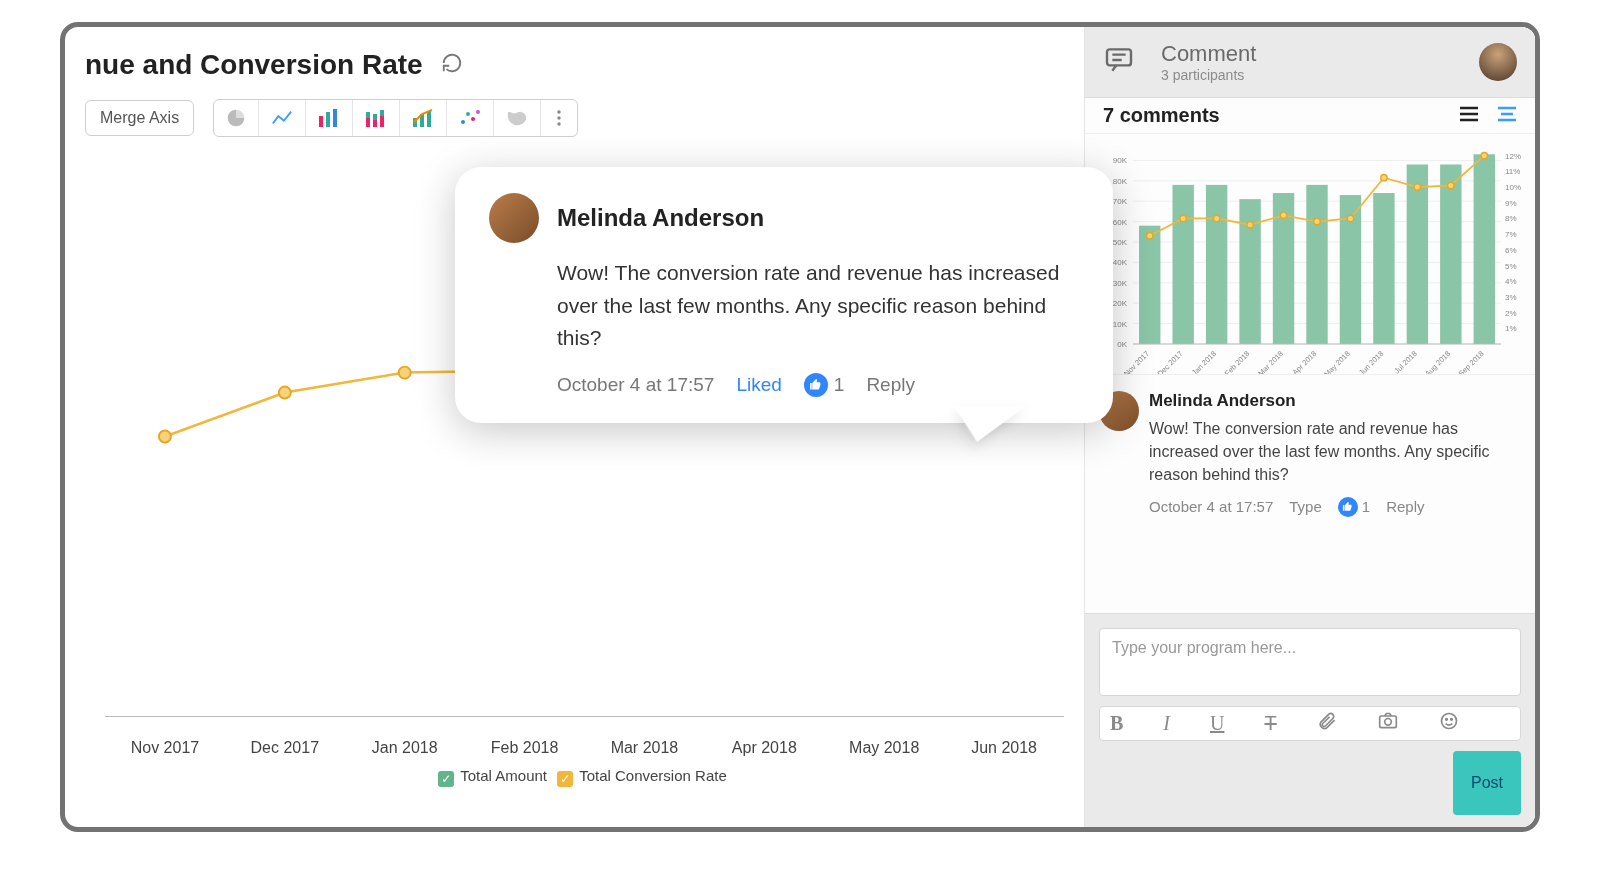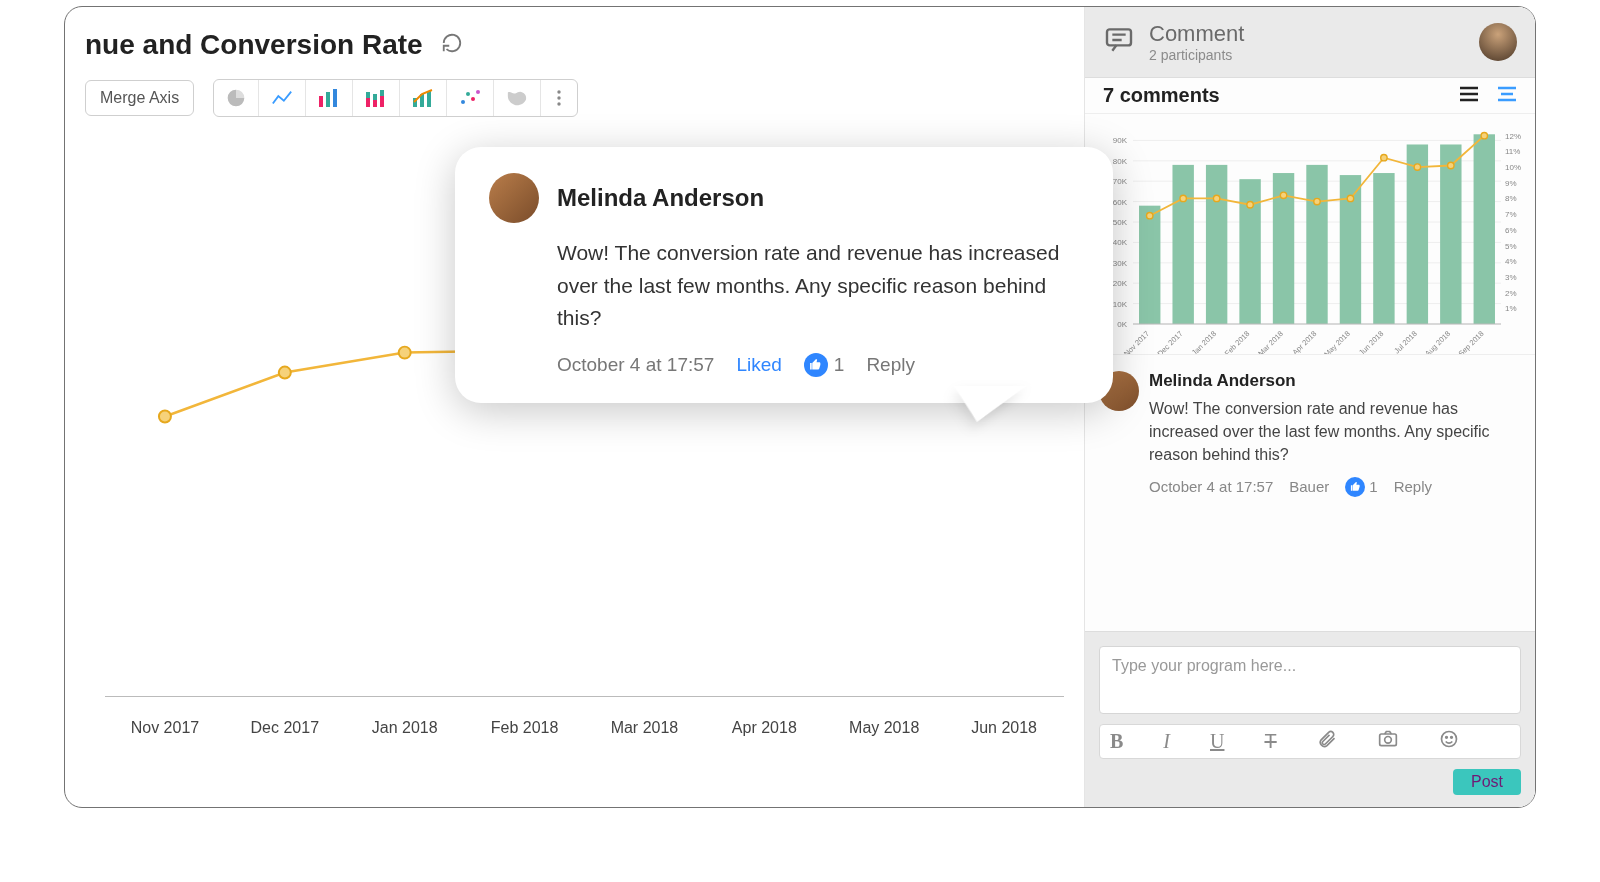--- a/index.html
+++ b/index.html
@@ -1,16 +1,16 @@
 <!DOCTYPE html>
 <html><head>
 <meta charset="utf-8">
 <style>
 html,body{margin:0;padding:0;font-family:-apple-system,Helvetica,Arial,sans-serif;color:#222;background:#fff;}
-.app{display:flex;width:1470px;height:800px;border:1px solid #737373;border-radius:18px;overflow:hidden;margin:6px auto;}
+.app{display:flex;width:1470px;height:800px;border:5px solid #737373;border-radius:18px;overflow:hidden;margin:22px auto;}
 .left{flex:1;position:relative;padding:22px 0 0 10px}
 .right{width:450px;background:#fdfdfd;border-left:1px solid #e5e5e5;display:flex;flex-direction:column;}
 .title-row{display:flex;align-items:center;gap:18px;padding-left:10px}
 .title{font-size:28px;font-weight:700;}
 .refresh svg{stroke:#777}
 .toolbar{display:flex;gap:19px;margin:18px 0 0 10px;align-items:center}
 .btn-merge{border:1px solid #cfcfcf;border-radius:6px;padding:8px 14px;font-size:16px;background:#fff;color:#555}
 .ctgroup{display:flex;border:1px solid #cfcfcf;border-radius:6px;overflow:hidden}
 .ct{padding:8px 12px;display:flex;align-items:center;justify-content:center}
 .ct+.ct{border-left:1px solid #e5e5e5}
@@ -29,21 +29,21 @@
 .tooltip:after{content:"";position:absolute;right:100px;bottom:-55px;border:36px solid transparent;border-top-color:#fff;transform:skewX(-20deg);filter:drop-shadow(0 6px 6px rgba(0,0,0,.1))}
 .thead{display:flex;align-items:center;gap:18px}
 .avatar{width:50px;height:50px;border-radius:50%;background:linear-gradient(135deg,#b97d4a,#7a4c2a);}
 .name{font-size:24px;font-weight:700}
 .tbody{margin-left:68px;margin-top:14px;font-size:21px;line-height:1.55;color:#333}
 .tmeta{margin-left:68px;margin-top:18px;display:flex;align-items:center;gap:22px;font-size:19px;color:#777}
 .tlike{color:#2f86ff;font-weight:400}
 .thumb{width:24px;height:24px;border-radius:50%;background:#2f86ff;display:inline-flex;align-items:center;justify-content:center}
 .thumb svg{fill:#fff}
 
-.rhdr{background:#eaeaea;padding:14px 18px;display:flex;align-items:center;gap:14px;border-bottom:1px solid #ddd}
+.rhdr{background:#eaeaea;padding:14px 18px;display:flex;align-items:center;gap:26px;border-bottom:1px solid #ddd}
 .hticon svg{stroke:#6a6a6a}
 .rhttl{font-size:22px;color:#6a6a6a;font-weight:500}
 .rhsub{font-size:14px;color:#8b8b8b}
 .ravatar{width:38px;height:38px;border-radius:50%;margin-left:auto;background:radial-gradient(circle at 50% 30%,#caa27a,#4a3626);}
 .rbar{display:flex;align-items:center;justify-content:space-between;padding:6px 18px;border-bottom:1px solid #eee}
 .rcount{font-size:20px;font-weight:600;}
 .rtools{display:flex;gap:18px}
 .rmini{height:240px;border-bottom:1px solid #eee;}
 .mini-svg{display:block}
 .rthread{flex:1;overflow:hidden;padding:8px 14px 0 14px}
@@ -51,21 +51,21 @@
 .cav{width:40px;height:40px;border-radius:50%;background:linear-gradient(135deg,#b97d4a,#7a4c2a);flex-shrink:0}
 .cav2{background:linear-gradient(135deg,#e0c9a0,#b48a55);}
 .cname{font-weight:700;font-size:17px;margin-bottom:6px}
 .cbody{font-size:16px;color:#444;line-height:1.45}
 .cmeta{display:flex;gap:16px;align-items:center;color:#888;font-size:15px;margin-top:10px}
 .nested{margin-left:48px}
 .composer{background:#eaeaea;border-top:1px solid #ddd;padding:14px 14px 12px 14px}
 .cinput{background:#fff;border:1px solid #d6d6d6;border-radius:4px;min-height:46px;padding:10px 12px;color:#999;font-size:16px}
 .fmtbar{display:flex;align-items:center;gap:40px;margin-top:10px;padding:4px 10px;color:#8a8a8a;border:1px solid #d8d8d8;background:#fff;border-radius:4px}
 .fmtbar span{font-family:Georgia,serif;font-size:20px}
-.post{margin-left:auto;margin-top:10px;background:#3bc6bd;color:#701a75;border:none;border-radius:4px;padding:4px 18px;font-size:16px;float:right}
+.post{margin-left:auto;margin-top:10px;background:#3bc6bd;color:#0c4a6e;border:none;border-radius:4px;padding:23px 18px;font-size:16px;float:right}
 </style>
 </head>
 <body>
 
 <div class="app">
 
   <div class="left">
     <div class="title-row">
       <div class="title">nue and Conversion Rate</div>
       <span class="refresh">
@@ -176,20 +176,24 @@
       <div class="xlabels" id="main-xl">
           <div class="xl">Nov 2017</div>
           <div class="xl">Dec 2017</div>
           <div class="xl">Jan 2018</div>
           <div class="xl">Feb 2018</div>
           <div class="xl">Mar 2018</div>
           <div class="xl">Apr 2018</div>
           <div class="xl">May 2018</div>
           <div class="xl">Jun 2018</div>
         </div>
+      <div class="legend">
+        <span class="sq" style="background:#60b58a">✓</span><span>Total Amount</span>
+        <span class="sq" style="background:#f2b63a">✓</span><span>Total Conversion Rate</span>
+      </div>
     </div>
 
     <div class="tooltip">
       <div class="thead">
         <div class="avatar"></div>
         <div class="name">Melinda Anderson</div>
       </div>
       <div class="tbody">Wow! The conversion rate and revenue has increased over the last few months. Any specific reason behind this?</div>
       <div class="tmeta">
         <span>October 4 at 17:57</span>
@@ -210,21 +214,21 @@
   <div class="right">
     <div class="rhdr">
       <span class="hticon"><svg width="32" height="32" viewBox="0 0 24 24" fill="none" stroke-width="1.8">
             <rect x="3" y="4" width="18" height="12" rx="2"></rect>
             <path d="M7 20l3-4"></path>
             <line x1="7" y1="8" x2="17" y2="8"></line>
             <line x1="7" y1="12" x2="14" y2="12"></line>
           </svg></span>
       <div>
         <div class="rhttl">Comment</div>
-        <div class="rhsub">2 participants</div>
+        <div class="rhsub">3 participants</div>
       </div>
       <div class="ravatar"></div>
     </div>
 
     <div class="rbar">
       <div class="rcount">7 comments</div>
       <div class="rtools">
         <span><svg width="20" height="18" stroke="#222" stroke-width="2.4">
               <line x1="1" y1="3" x2="19" y2="3"></line>
               <line x1="1" y1="9" x2="19" y2="9"></line>
@@ -311,21 +315,21 @@
     </div>
 
     <div class="rthread">
       <div class="citem">
         <div class="cav"></div>
         <div style="flex:1">
           <div class="cname">Melinda Anderson</div>
           <div class="cbody">Wow! The conversion rate and revenue has increased over the last few months. Any specific reason behind this?</div>
           <div class="cmeta">
             <span>October 4 at 17:57</span>
-            <span>Bauer</span>
+            <span>Type</span>
             <span style="display:flex;align-items:center;gap:4px">
               <span class="thumb" style="width:20px;height:20px">
                   <svg width="11" height="11" viewBox="0 0 24 24" fill="#fff">
                     <path d="M2 21h3V9H2v12zm19-11c0-1.1-.9-2-2-2h-5l.9-4.3c.1-.3 0-.7-.2-1L13 2 6 9v12h11c.8 0 1.5-.5 1.8-1.2l2.1-7c.1-.3.1-.5.1-.8z"></path>
                   </svg>
                 </span>
               <span>1</span>
             </span>
             <span>Reply</span>
           </div>

